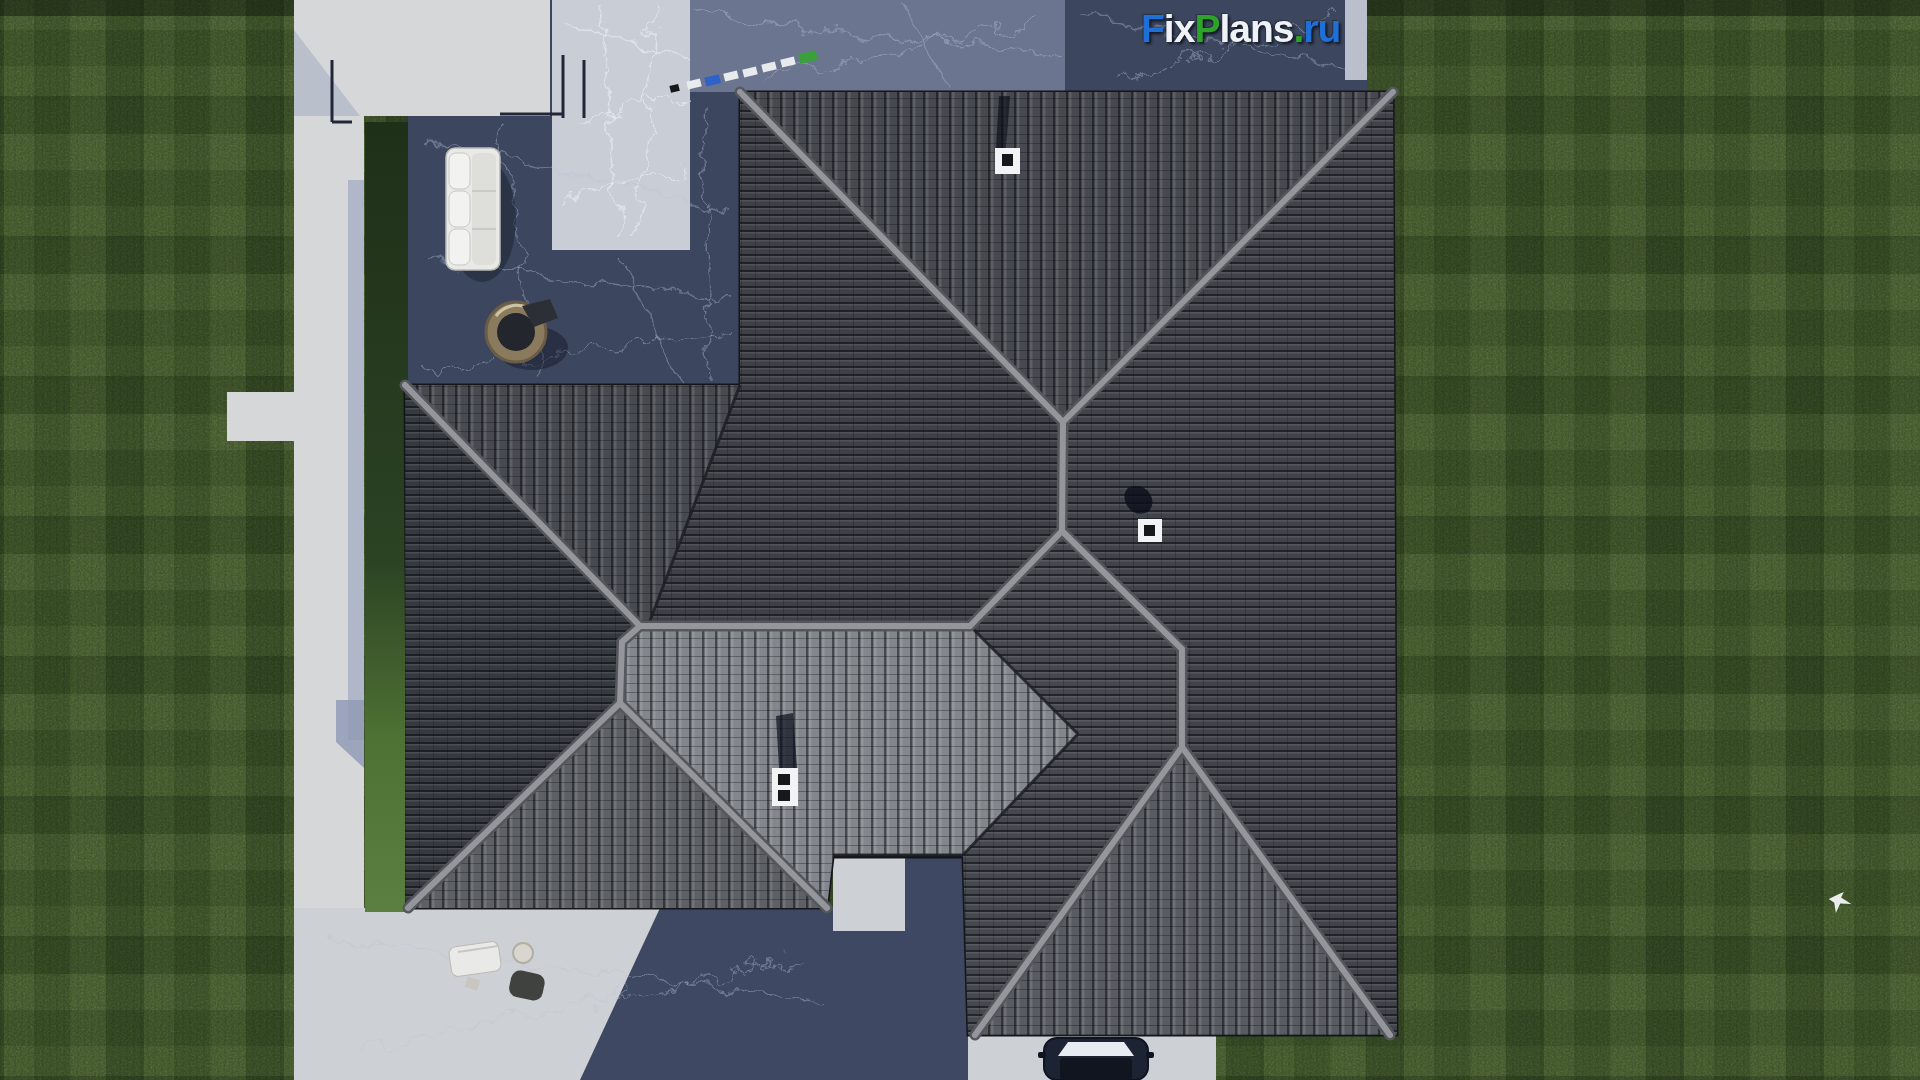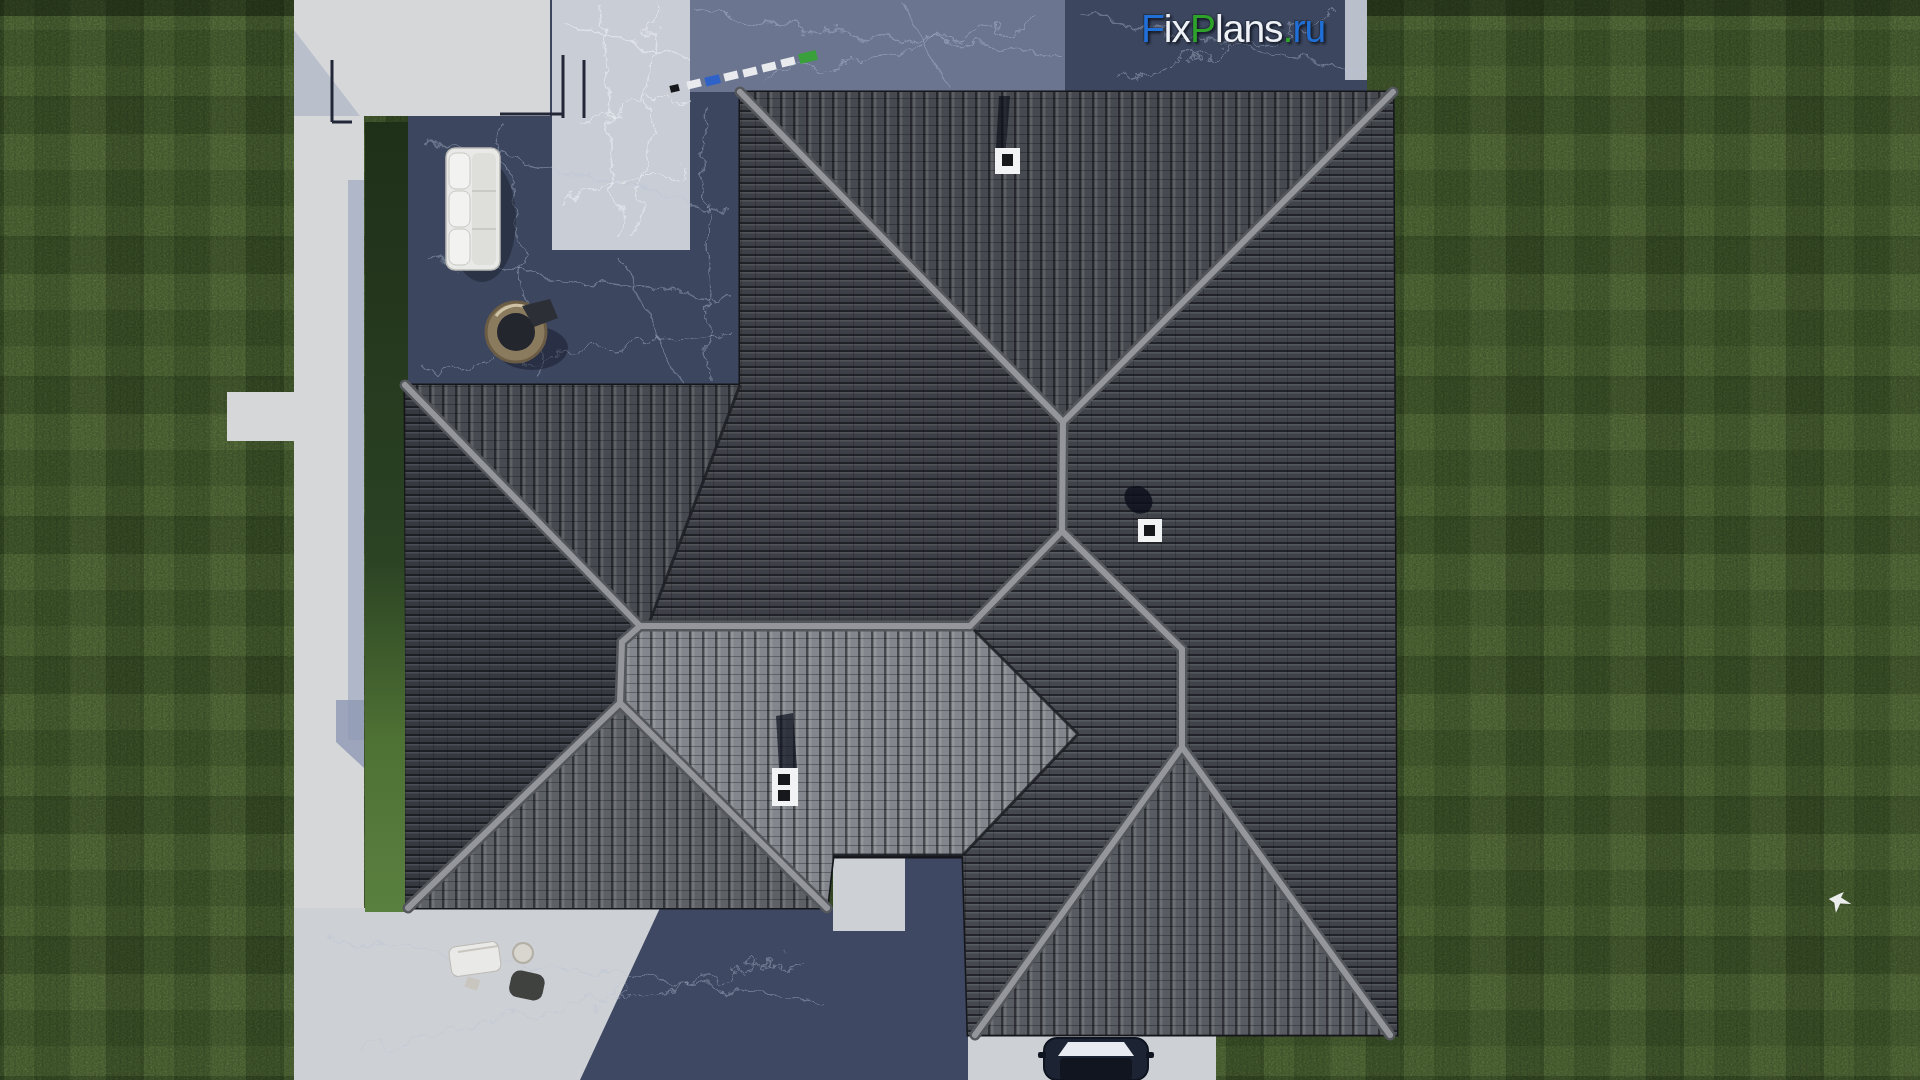--- a/index.html
+++ b/index.html
@@ -13,21 +13,21 @@
     position:absolute;inset:0;
     background-color:#617f42;
     background-image:
       repeating-linear-gradient(90deg, rgba(25,45,18,.28) 0 4px, rgba(120,150,80,.10) 4px 34px, rgba(35,60,22,.16) 34px 70px, rgba(150,175,105,.10) 70px 106px, rgba(25,45,18,.22) 106px 140px),
       repeating-linear-gradient(0deg, rgba(25,45,18,.28) 0 4px, rgba(120,150,80,.10) 4px 34px, rgba(35,60,22,.16) 34px 70px, rgba(150,175,105,.10) 70px 106px, rgba(25,45,18,.22) 106px 140px),
       repeating-linear-gradient(90deg, rgba(0,0,0,.05) 0 2px, transparent 2px 7px);
   }
   svg.scene{position:absolute;left:0;top:0;}
   .logo{
     position:absolute;left:1141px;top:8px;width:230px;
-    font-size:39px;font-weight:400;letter-spacing:-1px;line-height:1.1;
+    font-size:39px;font-weight:700;letter-spacing:-1px;line-height:1.1;
     text-shadow:2px 2px 3px rgba(8,12,22,.85), -1px -1px 1px rgba(15,20,30,.4);
     white-space:nowrap;cursor:pointer;
   }
   .logo span{display:inline-block;}
 </style>
 </head>
 <body>
 
 <div class="lawn"></div>
 

